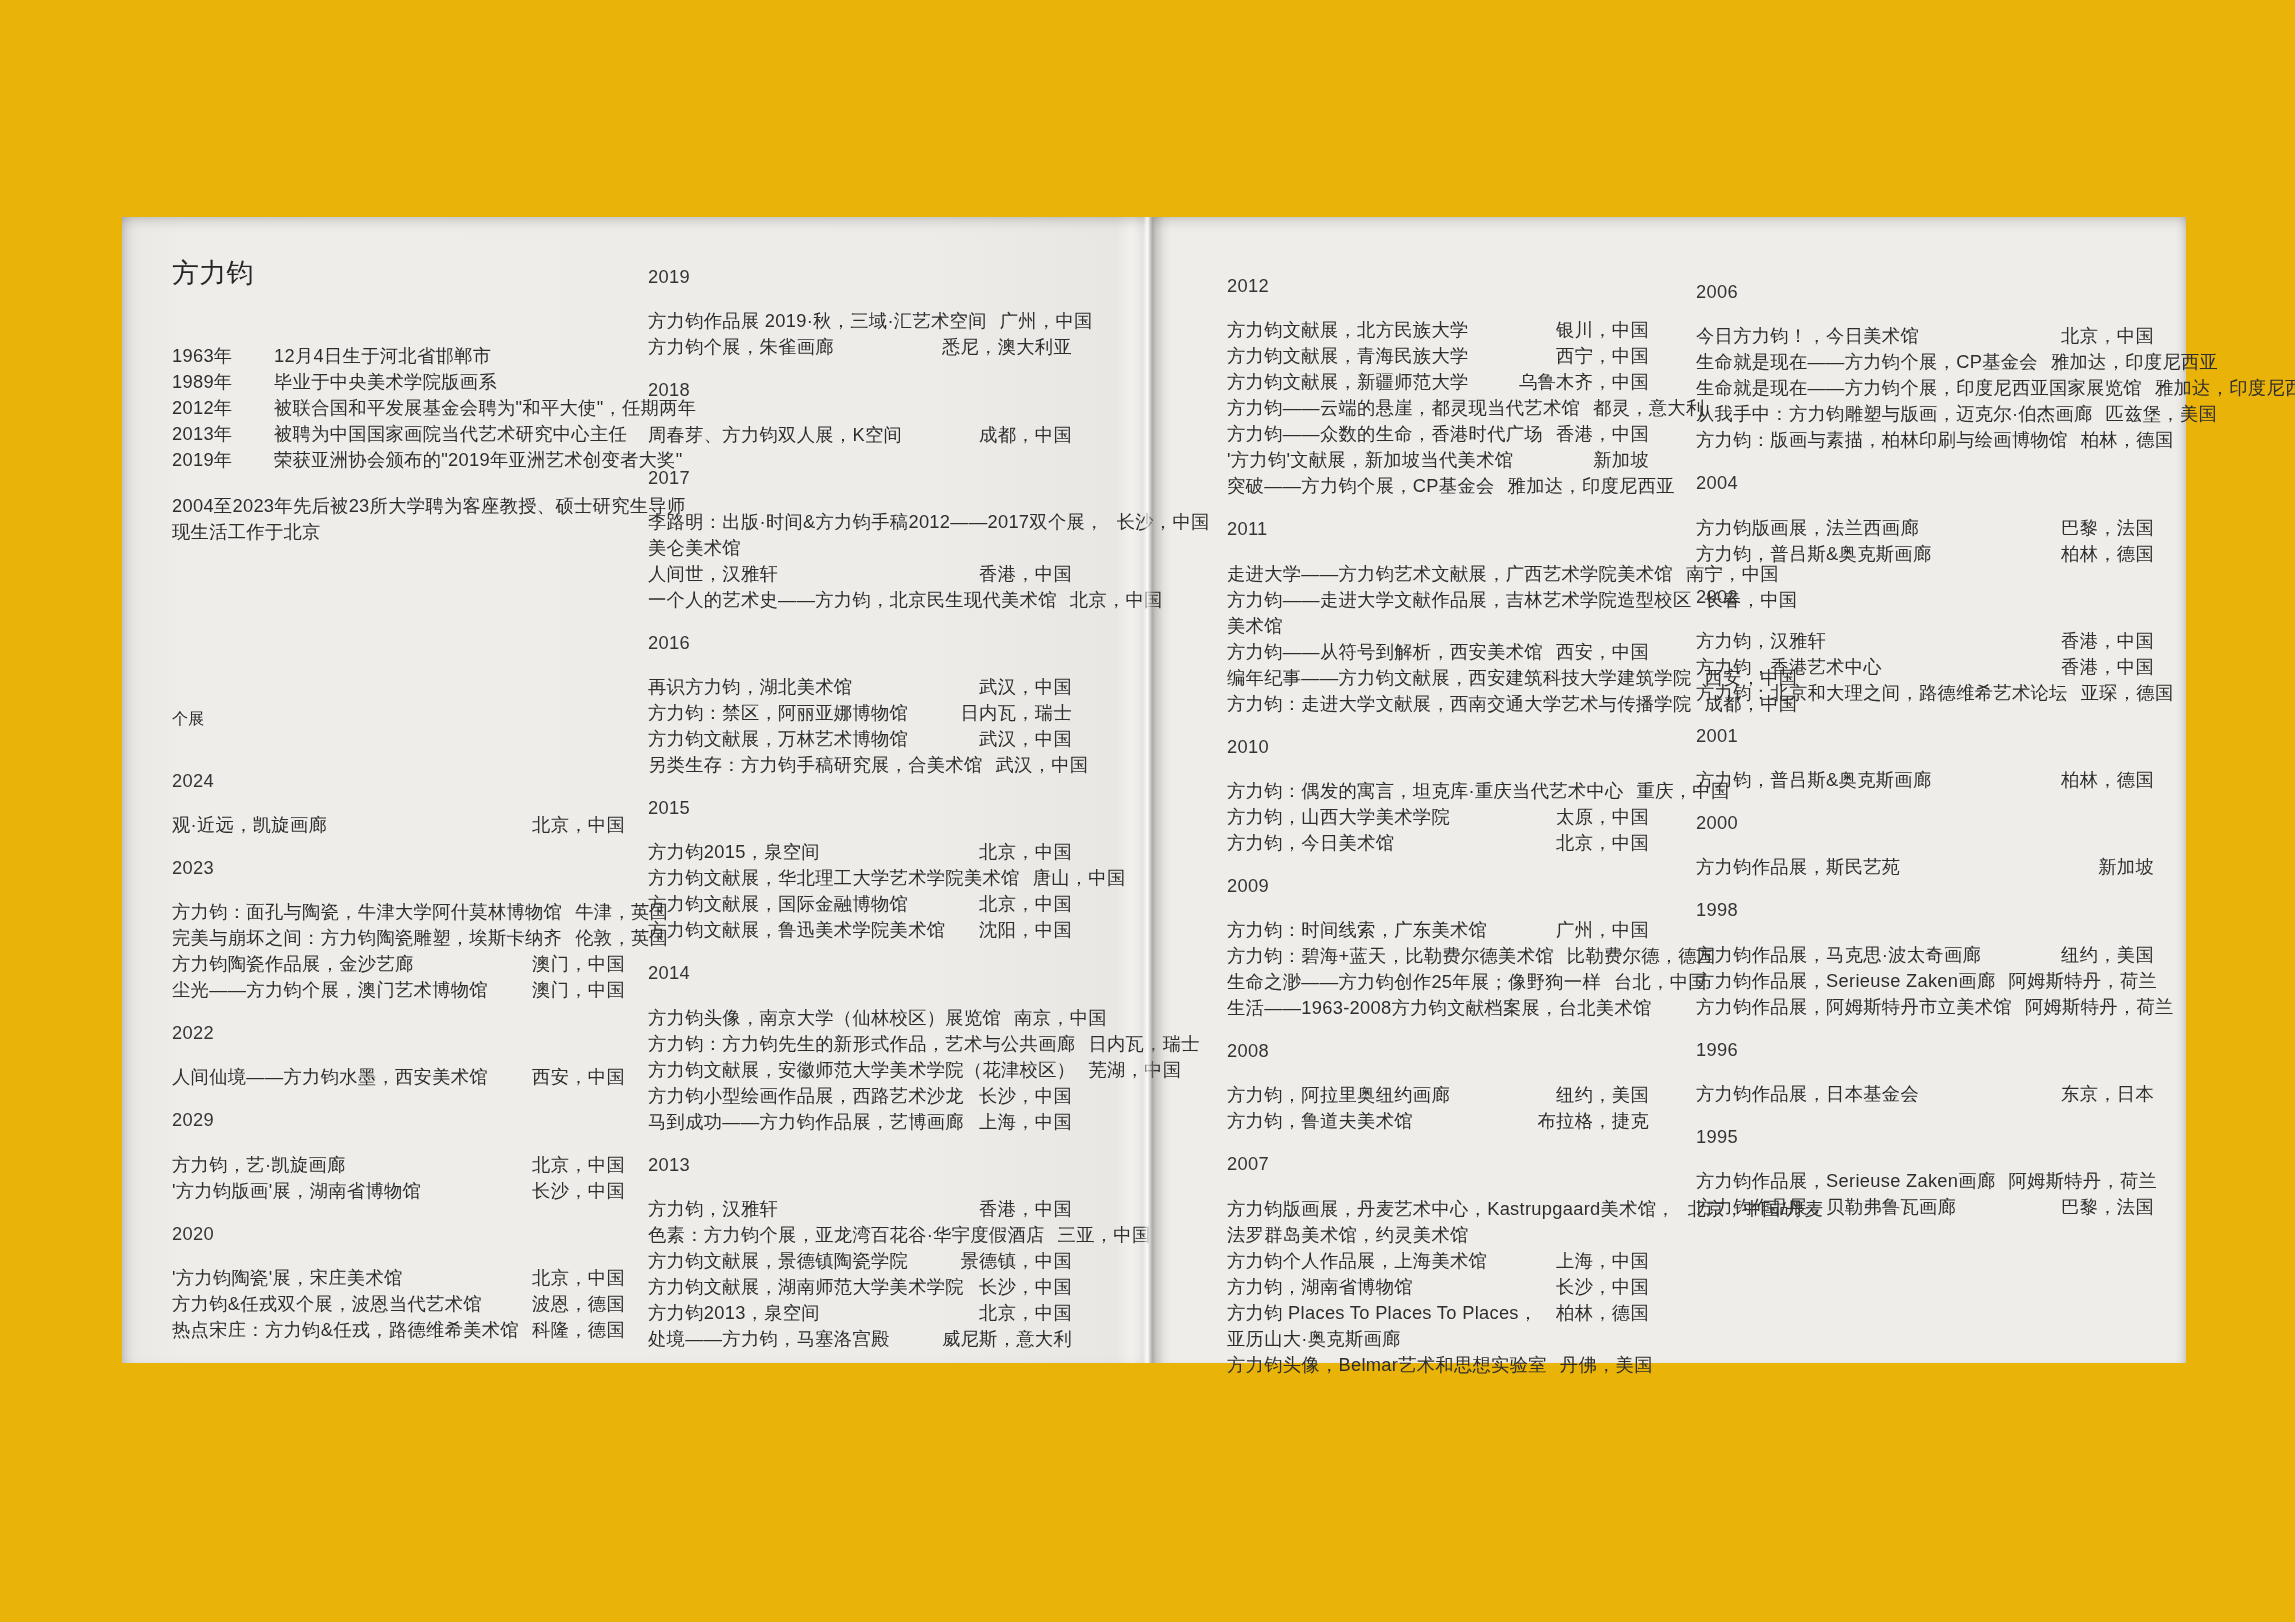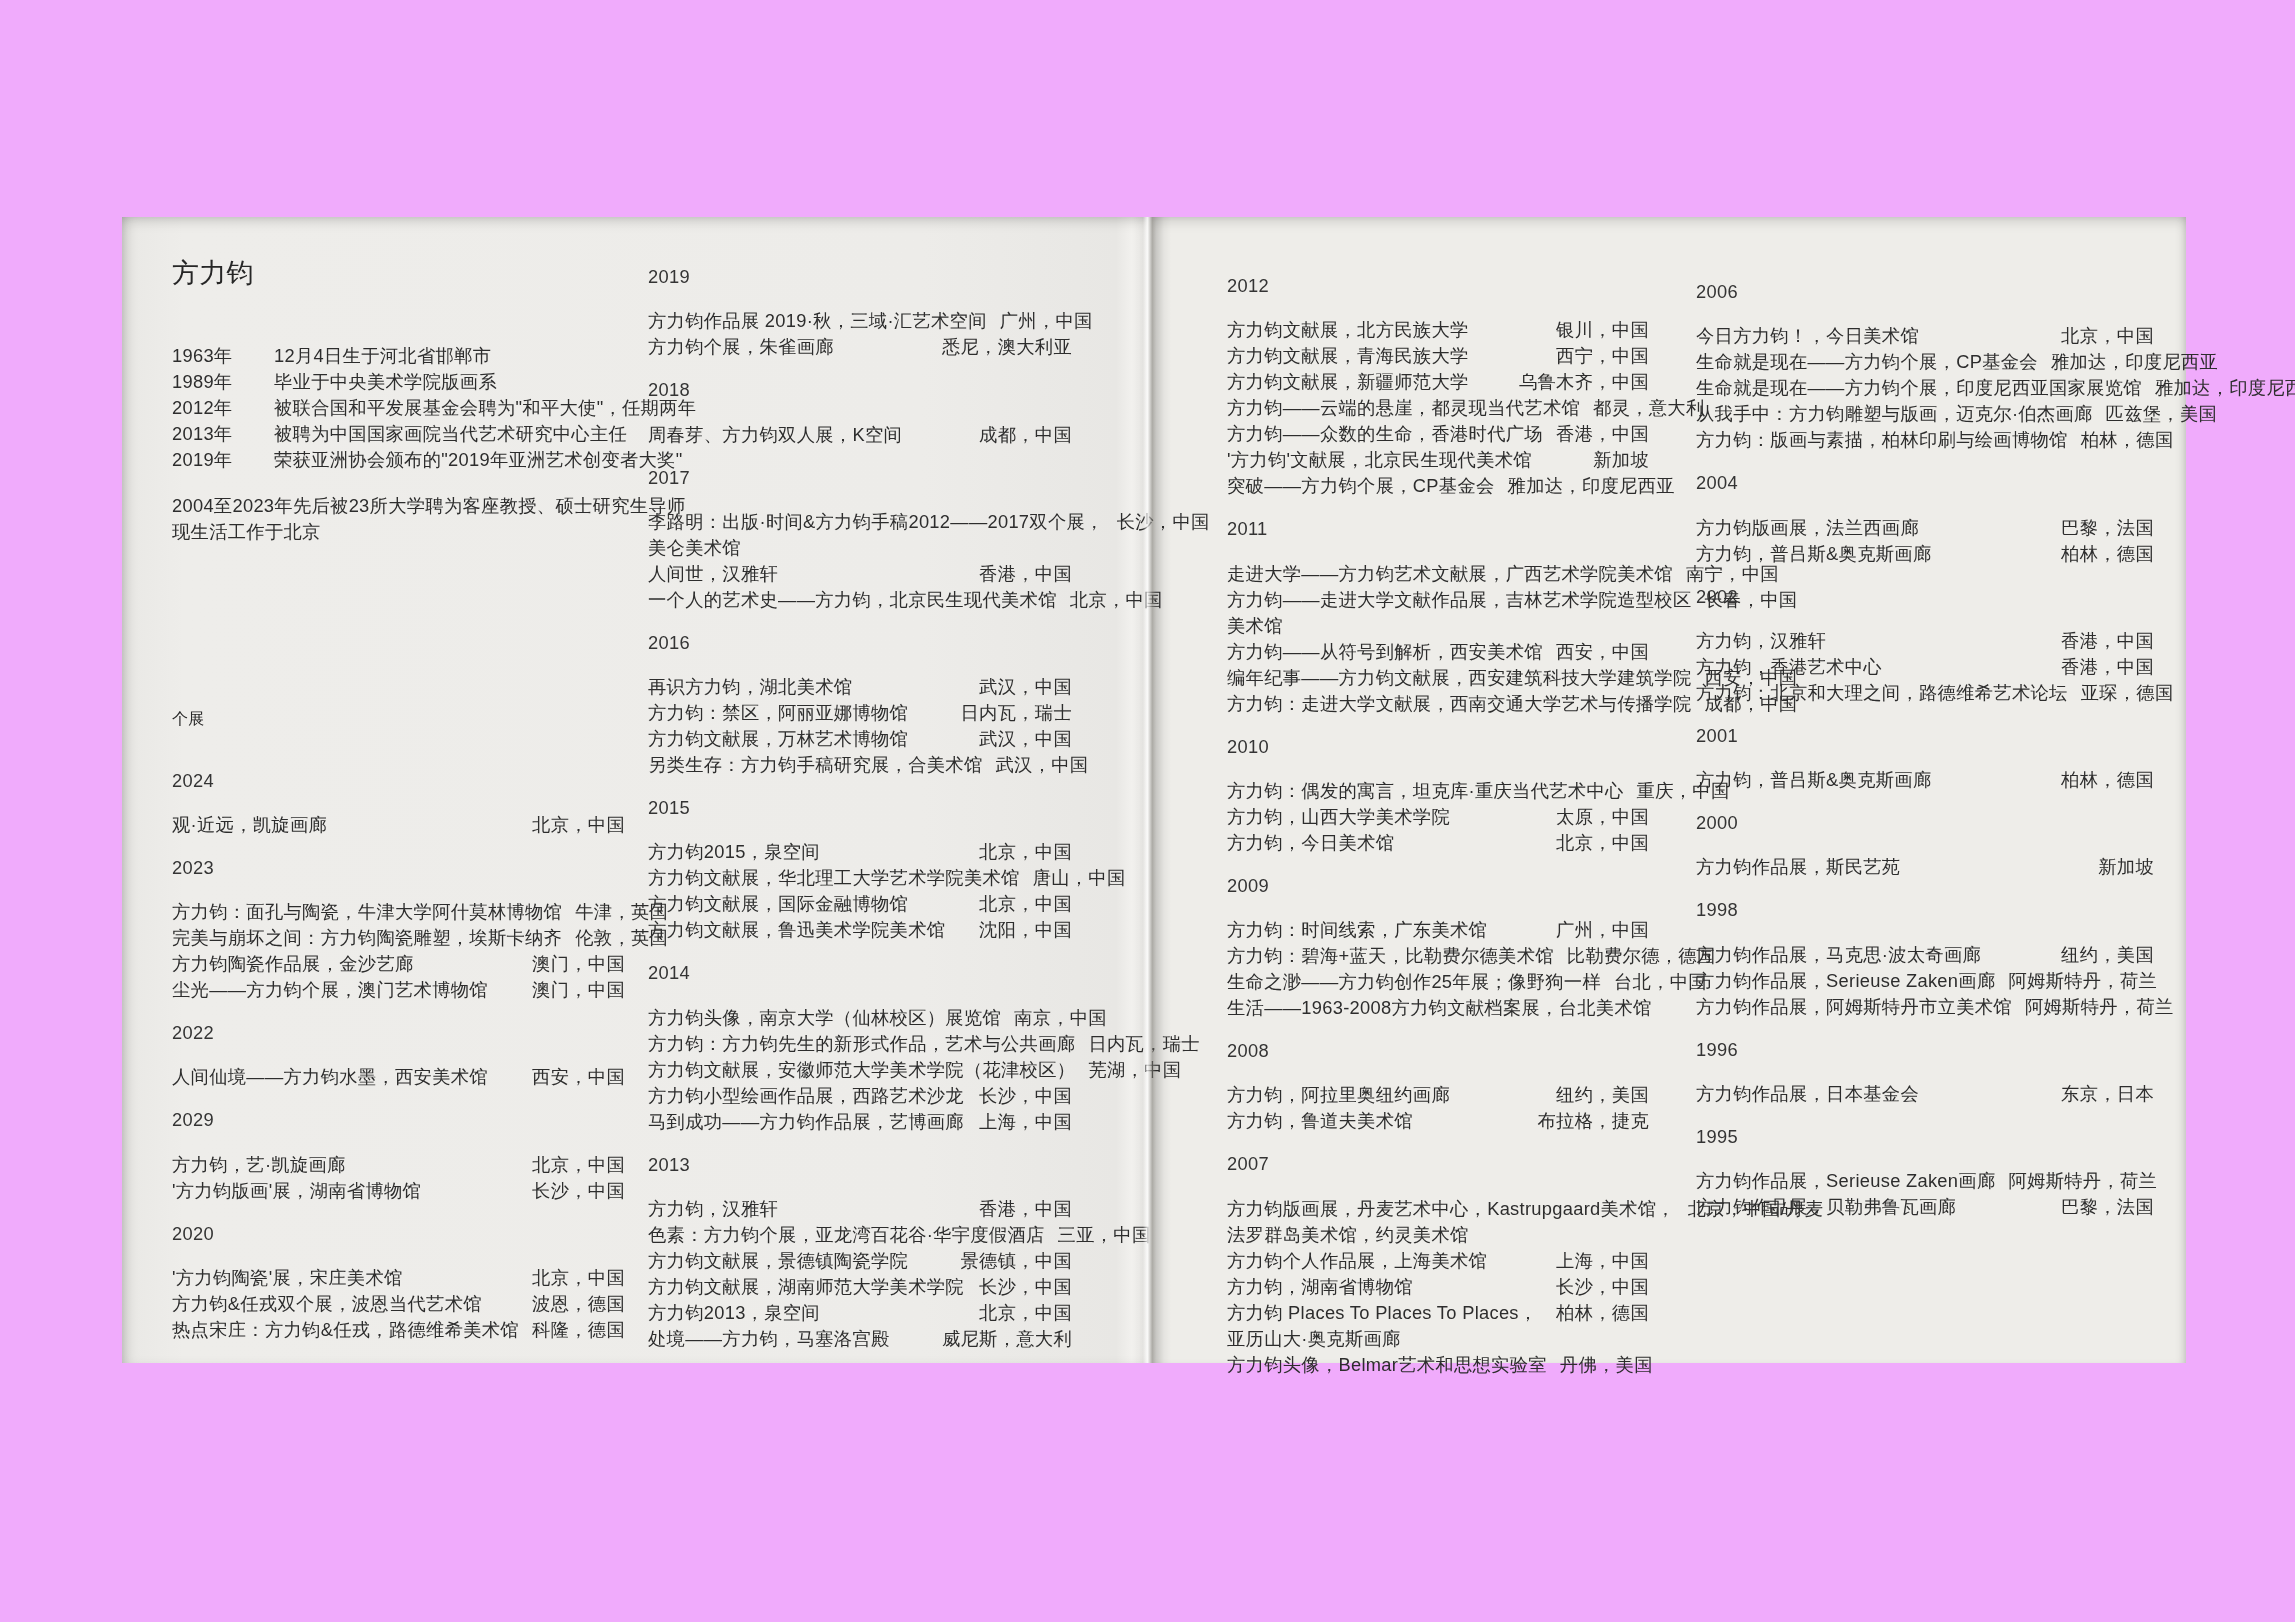--- a/index.html
+++ b/index.html
@@ -1,16 +1,16 @@
 <!DOCTYPE html>
 <html style="font-size:10.5px"><head>
 <meta charset="utf-8">
 <style>
   html,body{margin:0;padding:0;background:#000;}
-  .stage{position:relative;width:2295px;height:1623px;background:#f0abfc;overflow:hidden;
+  .stage{position:relative;width:2295px;height:1623px;background:#eab308;overflow:hidden;
          font-family:"Liberation Sans","DejaVu Sans",sans-serif;}
   .book{position:absolute;left:122px;top:217px;width:2064px;height:1146px;}
   .page{position:absolute;top:0;height:100%;background:#ecebe8;}
   .page.left{left:0;width:1025px;
     background:linear-gradient(90deg,#e9e8e5 0%,#eeedea 6%,#edecE9 78%,#e8e7e4 97%,#f5f4f1 99%,#fbfaf7 100%);
     box-shadow:inset 0 9.2px 14.4px -9.2px rgba(0,0,0,.25), inset 9.2px 0 14.4px -9.2px rgba(0,0,0,.28);}
   .page.right{left:1025px;width:1039px;
     background:linear-gradient(90deg,#dddcd9 0%,#e9e8e5 2%,#efeeeb 12%,#eeede a 70%,#ebeae7 100%);
     background-color:#eeede9;
     box-shadow:inset 0 9.2px 14.4px -9.2px rgba(0,0,0,.25), inset -6.5px 0 11.8px -7.9px rgba(0,0,0,.3);}
@@ -267,21 +267,21 @@
             </div>
             <div class="row">
               <div class="t">方力钧——云端的悬崖，都灵现当代艺术馆</div>
               <div class="loc">都灵，意大利</div>
             </div>
             <div class="row">
               <div class="t">方力钧——众数的生命，香港时代广场</div>
               <div class="loc">香港，中国</div>
             </div>
             <div class="row">
-              <div class="t">'方力钧'文献展，北京民生现代美术馆</div>
+              <div class="t">'方力钧'文献展，新加坡当代美术馆</div>
               <div class="loc">新加坡</div>
             </div>
             <div class="row">
               <div class="t">突破——方力钧个展，CP基金会</div>
               <div class="loc">雅加达，印度尼西亚</div>
             </div>
           </div>
           <div class="year-block">
             <div class="year-head">2011</div>
             <div class="row">

